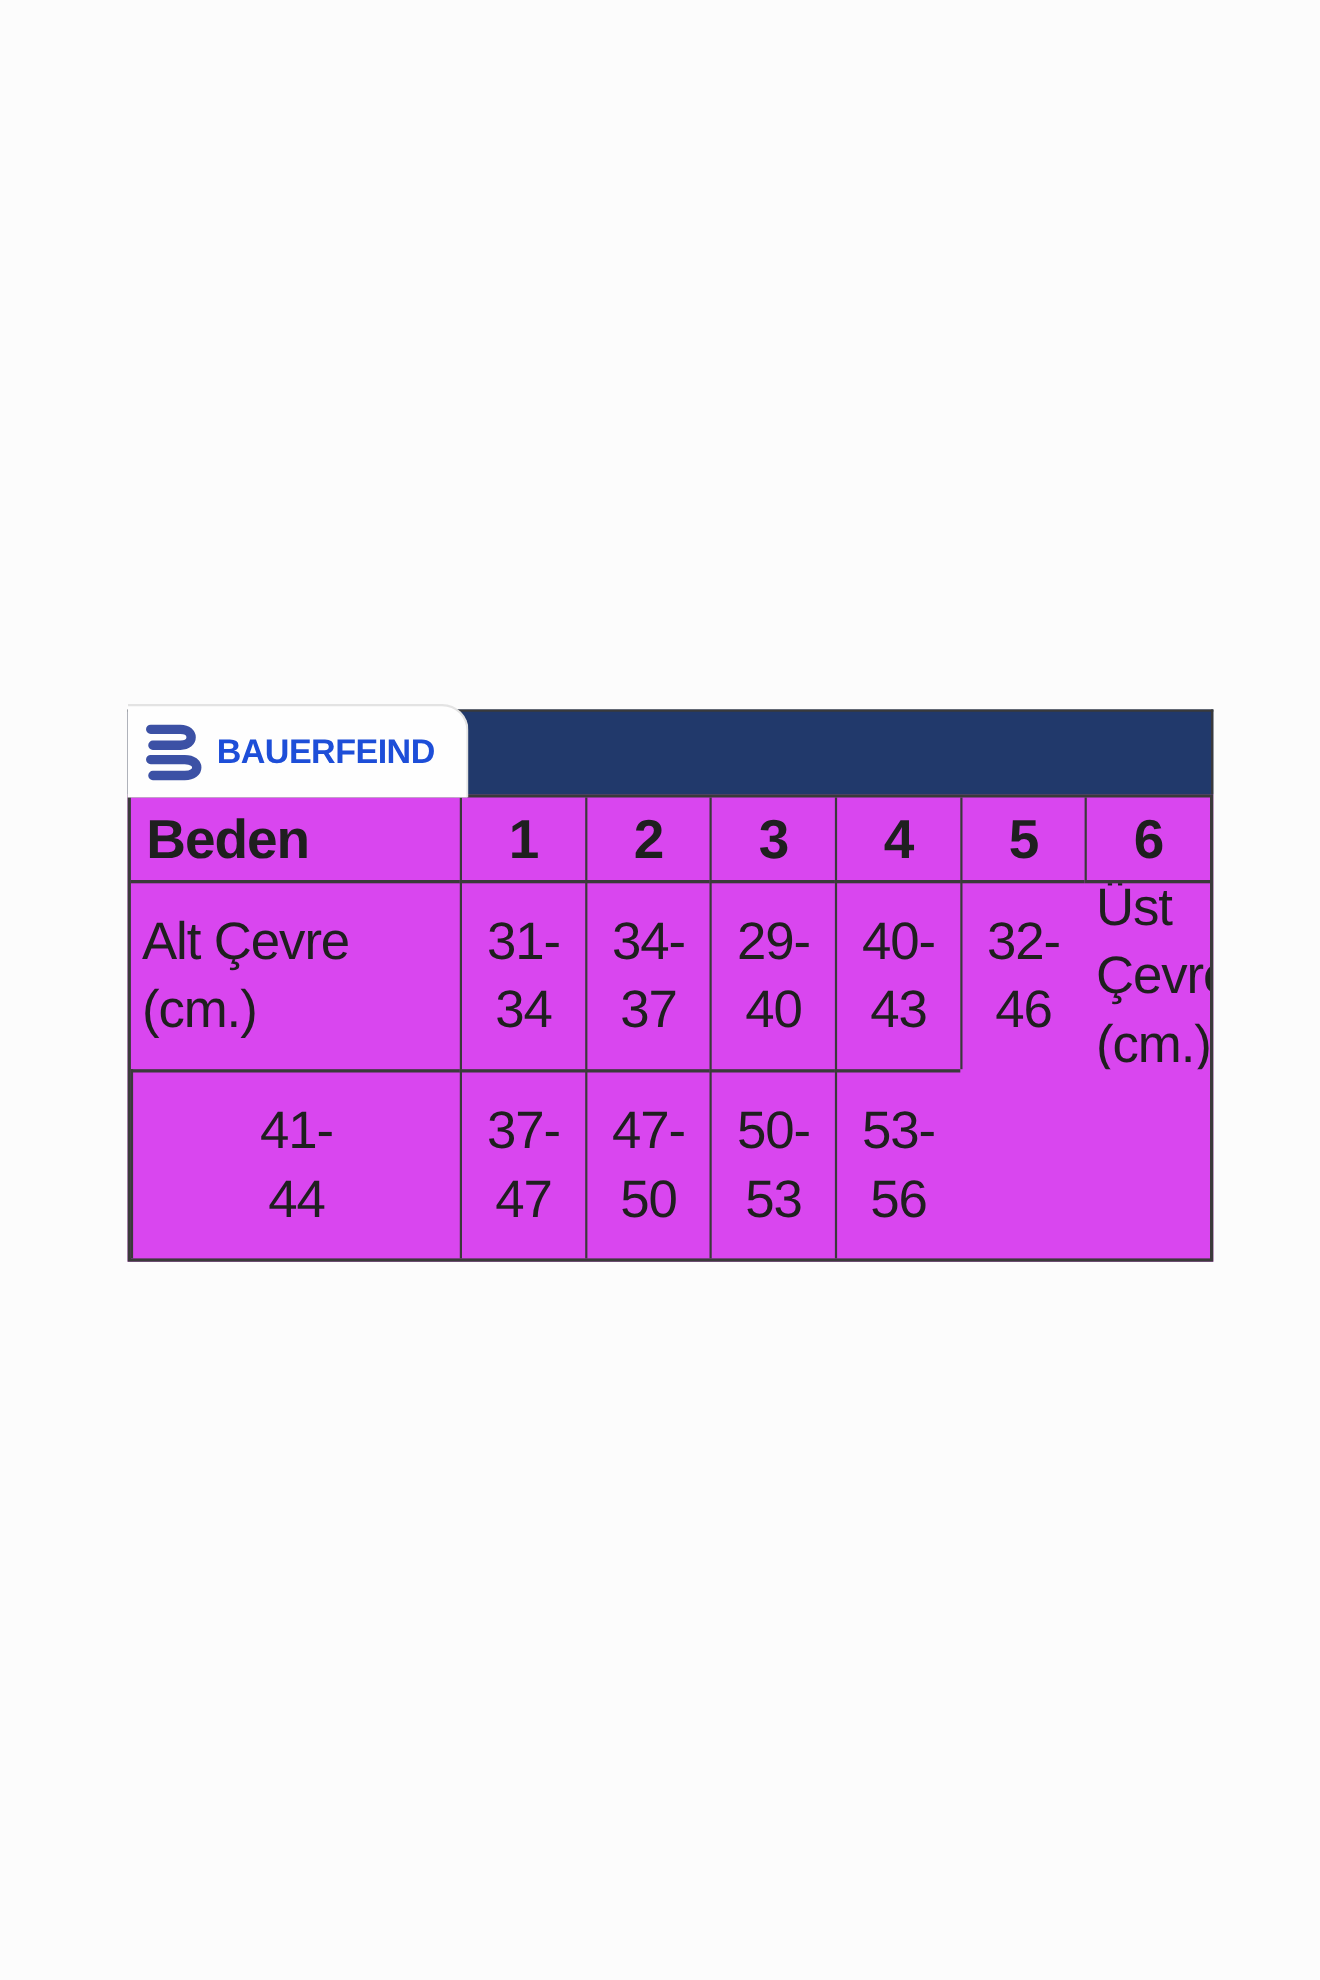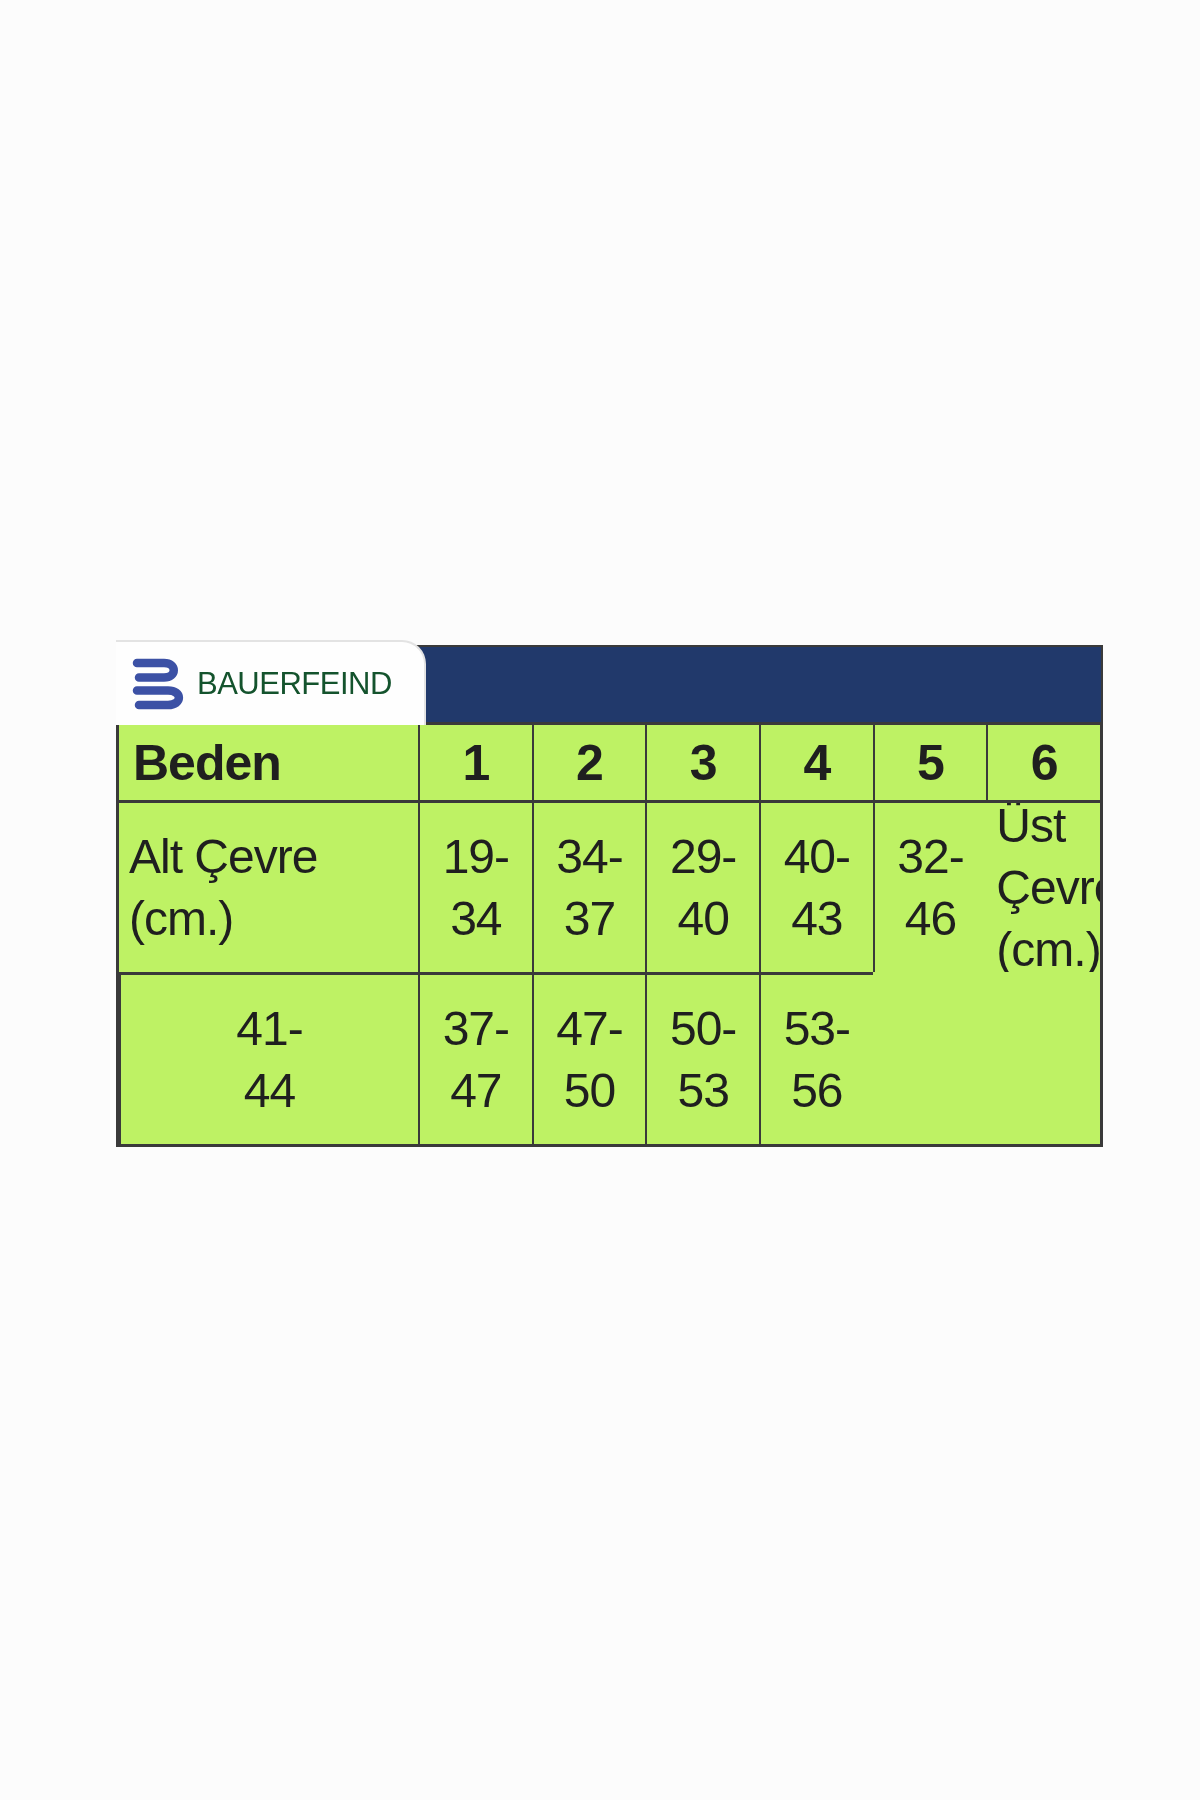--- a/index.html
+++ b/index.html
@@ -37,32 +37,32 @@
     border-right:2px solid #e3e3e3;
     border-top-right-radius:24px;
     z-index:2;
     display:flex;
     align-items:center;
     padding-left:12px;
   }
   .logo-icon { flex:0 0 auto; display:block; }
   .logo-text {
     font-size:31px;
-    font-weight:400;
-    color:#14532d;
+    font-weight:700;
+    color:#1d4ed8;
     letter-spacing:-0.5px;
     margin-left:5px;
     white-space:nowrap;
   }
   
   .grid {
     display:grid;
     grid-template-columns:299px repeat(6, 1fr);
     border:3px solid #3a3a3a;
-    background:#bef264;
+    background:#d946ef;
     color:#1f1f1f;
   }
   .cell {
     border-left:2px solid #3a3a3a;
     display:flex;
     align-items:center;
     justify-content:center;
     overflow:hidden;
   }
   .cell.first { border-left:none; }
@@ -119,21 +119,21 @@
       <div class="cell hcell">3</div>
       <div class="cell hcell">4</div>
       <div class="cell hcell">5</div>
       <div class="cell hcell">6</div>
 
       <div class="cell dcell label first row-sep">
         <span class="line">Alt Çevre</span>
         <span class="line">(cm.)</span>
       </div>
       <div class="cell dcell row-sep">
-        <span class="line">19-</span>
+        <span class="line">31-</span>
         <span class="line">34</span>
       </div>
       <div class="cell dcell row-sep">
         <span class="line">34-</span>
         <span class="line">37</span>
       </div>
       <div class="cell dcell row-sep">
         <span class="line">29-</span>
         <span class="line">40</span>
       </div>

